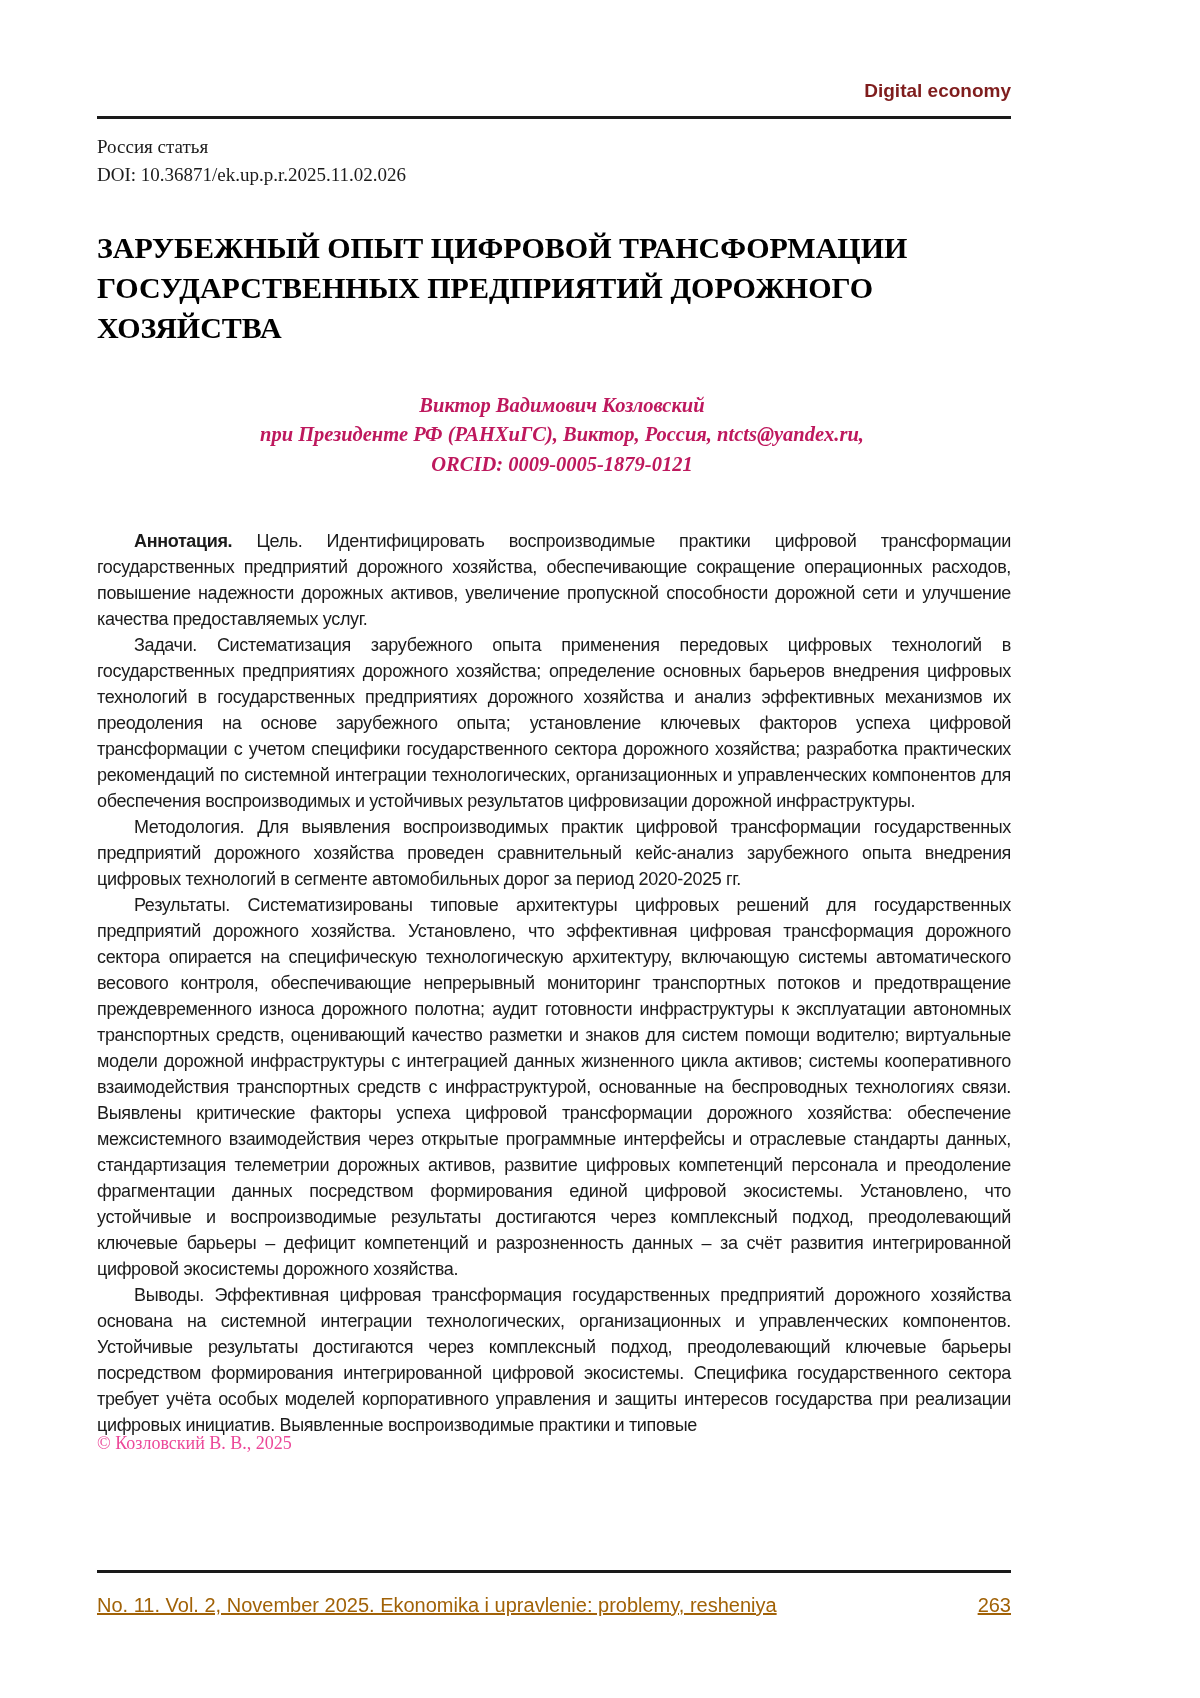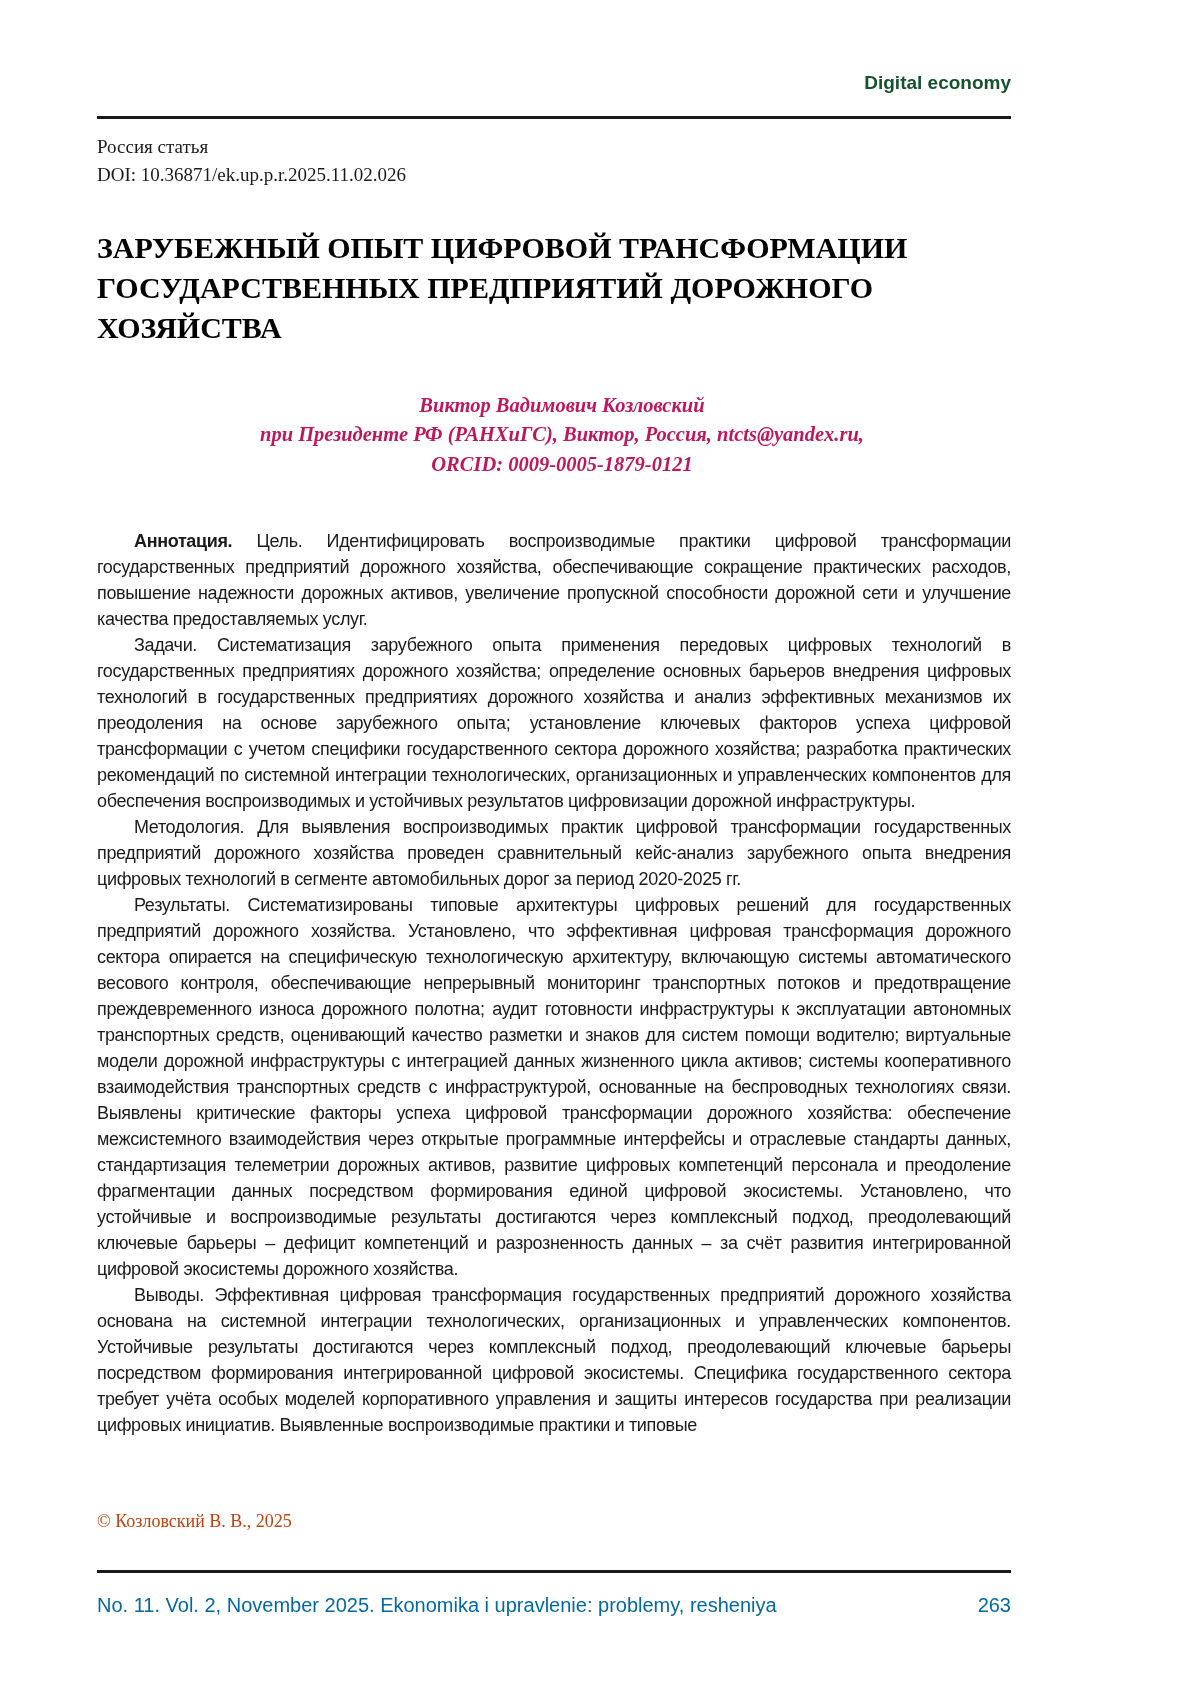--- a/index.html
+++ b/index.html
@@ -12,26 +12,26 @@
     width: 1200px;
     height: 1698px;
     margin: 0 auto;
     background: #ffffff;
     color: #1a1a1a;
     overflow: hidden;
   }
   
   .running-head {
     position: absolute;
-    top: 72px;
+    top: 80px;
     left: 97px;
     width: 914px;
     text-align: right;
     font: bold 19px/1.2 "Liberation Sans", sans-serif;
-    color: #14532d;
+    color: #7f1d1d;
   }
   .rule {
     position: absolute;
     left: 97px;
     width: 914px;
     height: 3px;
     background: #1a1a1a;
   }
   .rule-top { top: 116px; }
   .rule-bottom { top: 1570px; }
@@ -80,35 +80,36 @@
   }
   .abstract p {
     margin: 0;
     padding: 0;
     text-indent: 37px;
   }
   .abstract .bold { font-weight: bold; }
   
   .copyright {
     position: absolute;
-    top: 1509px;
+    top: 1431px;
     left: 97px;
     font: 18px/24px "Liberation Serif", serif;
-    color: #c2410c;
+    color: #ec4899;
   }
   .footer-line {
     position: absolute;
     top: 1592px;
     left: 97px;
     width: 914px;
     display: flex;
     justify-content: space-between;
     align-items: baseline;
     font: 20px/1.3 "Liberation Sans", sans-serif;
-    color: #0369a1;
+    color: #a16207;
+    text-decoration: underline;
   }
 </style>
 </head>
 <body>
 
 <div class="page">
 
   <div class="running-head">Digital economy</div>
 
   <div class="rule rule-top"></div>
@@ -122,21 +123,21 @@
     <span class="title-inner">ЗАРУБЕЖНЫЙ ОПЫТ ЦИФРОВОЙ ТРАНСФОРМАЦИИ ГОСУДАРСТВЕННЫХ ПРЕДПРИЯТИЙ ДОРОЖНОГО ХОЗЯЙСТВА</span>
   </div>
 
   <div class="authors">
     <div>Виктор Вадимович Козловский</div>
     <div>при Президенте РФ (РАНХиГС), Виктор, Россия, ntcts@yandex.ru,</div>
     <div>ORCID: 0009-0005-1879-0121</div>
   </div>
 
   <div class="abstract">
-    <p><span class="bold">Аннотация.</span> <span>Цель. Идентифицировать воспроизводимые практики цифровой трансформации государственных предприятий дорожного хозяйства, обеспечивающие сокращение практических расходов, повышение надежности дорожных активов, увеличение пропускной способности дорожной сети и улучшение качества предоставляемых услуг.</span></p>
+    <p><span class="bold">Аннотация.</span> <span>Цель. Идентифицировать воспроизводимые практики цифровой трансформации государственных предприятий дорожного хозяйства, обеспечивающие сокращение операционных расходов, повышение надежности дорожных активов, увеличение пропускной способности дорожной сети и улучшение качества предоставляемых услуг.</span></p>
     <p>Задачи. Систематизация зарубежного опыта применения передовых цифровых технологий в государственных предприятиях дорожного хозяйства; определение основных барьеров внедрения цифровых технологий в государственных предприятиях дорожного хозяйства и анализ эффективных механизмов их преодоления на основе зарубежного опыта; установление ключевых факторов успеха цифровой трансформации с учетом специфики государственного сектора дорожного хозяйства; разработка практических рекомендаций по системной интеграции технологических, организационных и управленческих компонентов для обеспечения воспроизводимых и устойчивых результатов цифровизации дорожной инфраструктуры.</p>
     <p>Методология. Для выявления воспроизводимых практик цифровой трансформации государственных предприятий дорожного хозяйства проведен сравнительный кейс-анализ зарубежного опыта внедрения цифровых технологий в сегменте автомобильных дорог за период 2020-2025 гг.</p>
     <p>Результаты. Систематизированы типовые архитектуры цифровых решений для государственных предприятий дорожного хозяйства. Установлено, что эффективная цифровая трансформация дорожного сектора опирается на специфическую технологическую архитектуру, включающую системы автоматического весового контроля, обеспечивающие непрерывный мониторинг транспортных потоков и предотвращение преждевременного износа дорожного полотна; аудит готовности инфраструктуры к эксплуатации автономных транспортных средств, оценивающий качество разметки и знаков для систем помощи водителю; виртуальные модели дорожной инфраструктуры с интеграцией данных жизненного цикла активов; системы кооперативного взаимодействия транспортных средств с инфраструктурой, основанные на беспроводных технологиях связи. Выявлены критические факторы успеха цифровой трансформации дорожного хозяйства: обеспечение межсистемного взаимодействия через открытые программные интерфейсы и отраслевые стандарты данных, стандартизация телеметрии дорожных активов, развитие цифровых компетенций персонала и преодоление фрагментации данных посредством формирования единой цифровой экосистемы. Установлено, что устойчивые и воспроизводимые результаты достигаются через комплексный подход, преодолевающий ключевые барьеры – дефицит компетенций и разрозненность данных – за счёт развития интегрированной цифровой экосистемы дорожного хозяйства.</p>
     <p>Выводы. Эффективная цифровая трансформация государственных предприятий дорожного хозяйства основана на системной интеграции технологических, организационных и управленческих компонентов. Устойчивые результаты достигаются через комплексный подход, преодолевающий ключевые барьеры посредством формирования интегрированной цифровой экосистемы. Специфика государственного сектора требует учёта особых моделей корпоративного управления и защиты интересов государства при реализации цифровых инициатив. Выявленные воспроизводимые практики и типовые</p>
   </div>
 
   <div class="copyright">© Козловский В. В., 2025</div>
 
   <div class="rule rule-bottom"></div>
 

